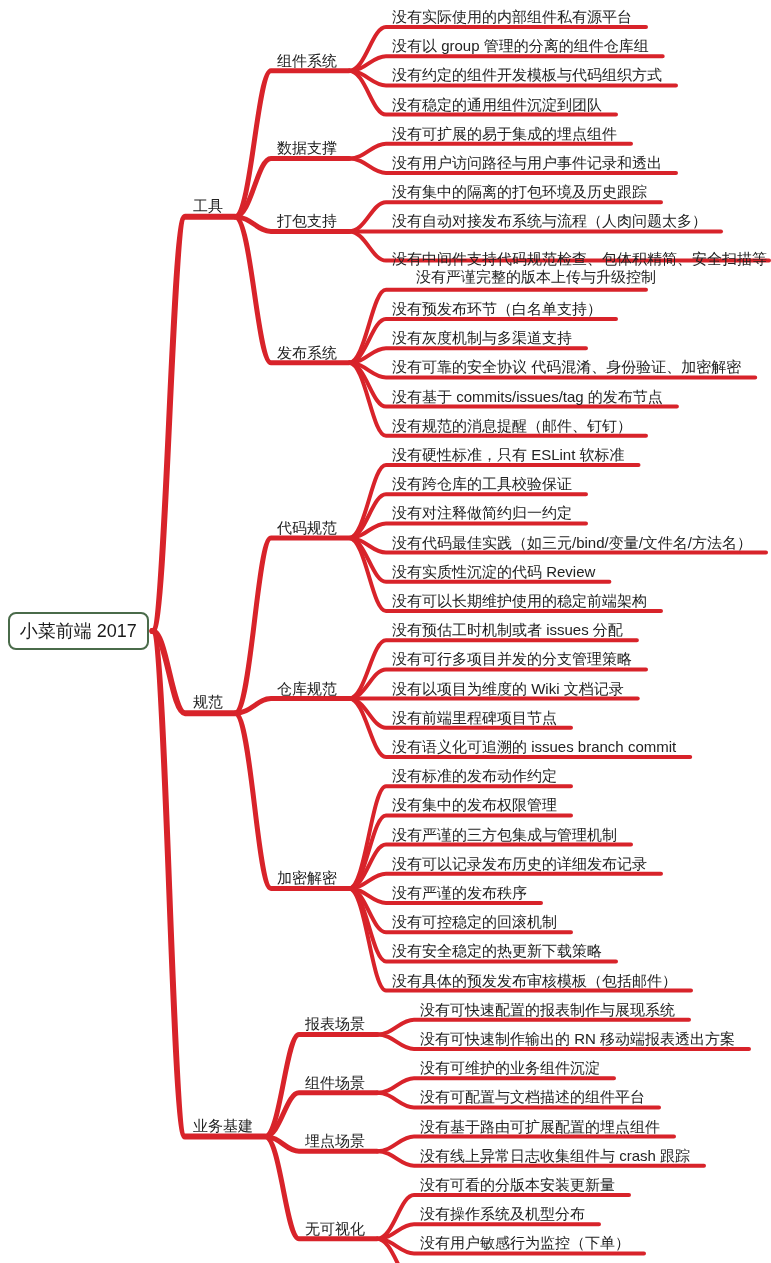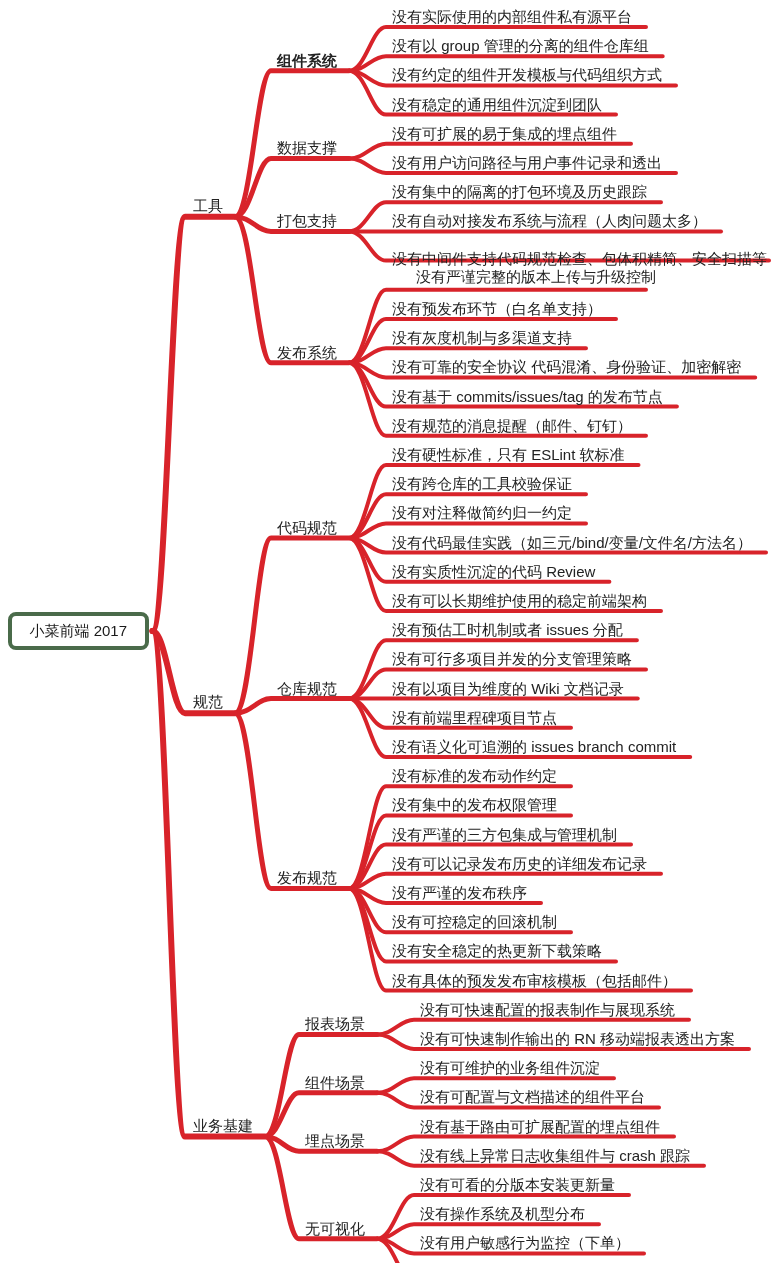--- a/index.html
+++ b/index.html
@@ -14,26 +14,26 @@
     color:#222222;
     font-size:15px;
     line-height:18px;
     white-space:nowrap;
     font-family:"Liberation Sans","DejaVu Sans",sans-serif;
   }
   .leaf-label{font-size:15px;}
   .branch-label{font-size:15px;}
   .root-box{
     position:absolute;
-    border:4px solid #15803d;
+    border:2px solid #15803d;
     border-radius:8px;
     background:#ffffff;
     box-sizing:border-box;
     display:flex;align-items:center;justify-content:center;
-    font-size:15px;
+    font-size:18px;
     color:#1a1a1a;
     white-space:nowrap;
     padding:0 14px;
   }
 </style>
 </head>
 <body>
 
 <div id="map">
   <svg id="edges" viewBox="0 0 771 1263" xmlns="http://www.w3.org/2000/svg">
@@ -133,27 +133,27 @@
       <div class="node-label leaf-label" style="left: 392px; top: 971.6px;">没有具体的预发发布审核模板（包括邮件）</div>
       <div class="node-label leaf-label" style="left: 420px; top: 1000.8px;">没有可快速配置的报表制作与展现系统</div>
       <div class="node-label leaf-label" style="left: 420px; top: 1030px;">没有可快速制作输出的 RN 移动端报表透出方案</div>
       <div class="node-label leaf-label" style="left: 420px; top: 1059.2px;">没有可维护的业务组件沉淀</div>
       <div class="node-label leaf-label" style="left: 420px; top: 1088.4px; text-align: right;">没有可配置与文档描述的组件平台</div>
       <div class="node-label leaf-label" style="left: 420px; top: 1117.6px;">没有基于路由可扩展配置的埋点组件</div>
       <div class="node-label leaf-label" style="left: 420px; top: 1146.8px;">没有线上异常日志收集组件与 crash 跟踪</div>
       <div class="node-label leaf-label" style="left: 420px; top: 1176px;">没有可看的分版本安装更新量</div>
       <div class="node-label leaf-label" style="left: 420px; top: 1205.2px;">没有操作系统及机型分布</div>
       <div class="node-label leaf-label" style="left: 420px; top: 1234.4px;">没有用户敏感行为监控（下单）</div>
-      <div class="node-label branch-label" style="left: 277px; top: 51.8px; font-weight: bold;">组件系统</div>
+      <div class="node-label branch-label" style="left: 277px; top: 51.8px;">组件系统</div>
       <div class="node-label branch-label" style="left: 277px; top: 139.4px;">数据支撑</div>
       <div class="node-label branch-label" style="left: 277px; top: 212.4px;">打包支持</div>
       <div class="node-label branch-label" style="left: 277px; top: 343.8px;">发布系统</div>
       <div class="node-label branch-label" style="left: 277px; top: 519px;">代码规范</div>
       <div class="node-label branch-label" style="left: 277px; top: 679.6px;">仓库规范</div>
-      <div class="node-label branch-label" style="left: 277px; top: 869.4px;">发布规范</div>
+      <div class="node-label branch-label" style="left: 277px; top: 869.4px;">加密解密</div>
       <div class="node-label branch-label" style="left: 305px; top: 1015.4px; text-align: center;">报表场景</div>
       <div class="node-label branch-label" style="left: 305px; top: 1073.8px;">组件场景</div>
       <div class="node-label branch-label" style="left: 305px; top: 1132.2px;">埋点场景</div>
       <div class="node-label branch-label" style="left: 305px; top: 1219.8px;">无可视化</div>
       <div class="node-label branch-label" style="left: 193px; top: 196.8px;">工具</div>
       <div class="node-label branch-label" style="left: 193px; top: 693.2px;">规范</div>
       <div class="node-label branch-label" style="left: 193px; top: 1116.6px;">业务基建</div>
       <div class="root-box" style="left: 8px; top: 612px; width: 140.547px; height: 38px; border-color: rgb(74, 107, 74);">小菜前端 2017</div>
     </div>
 </div>

